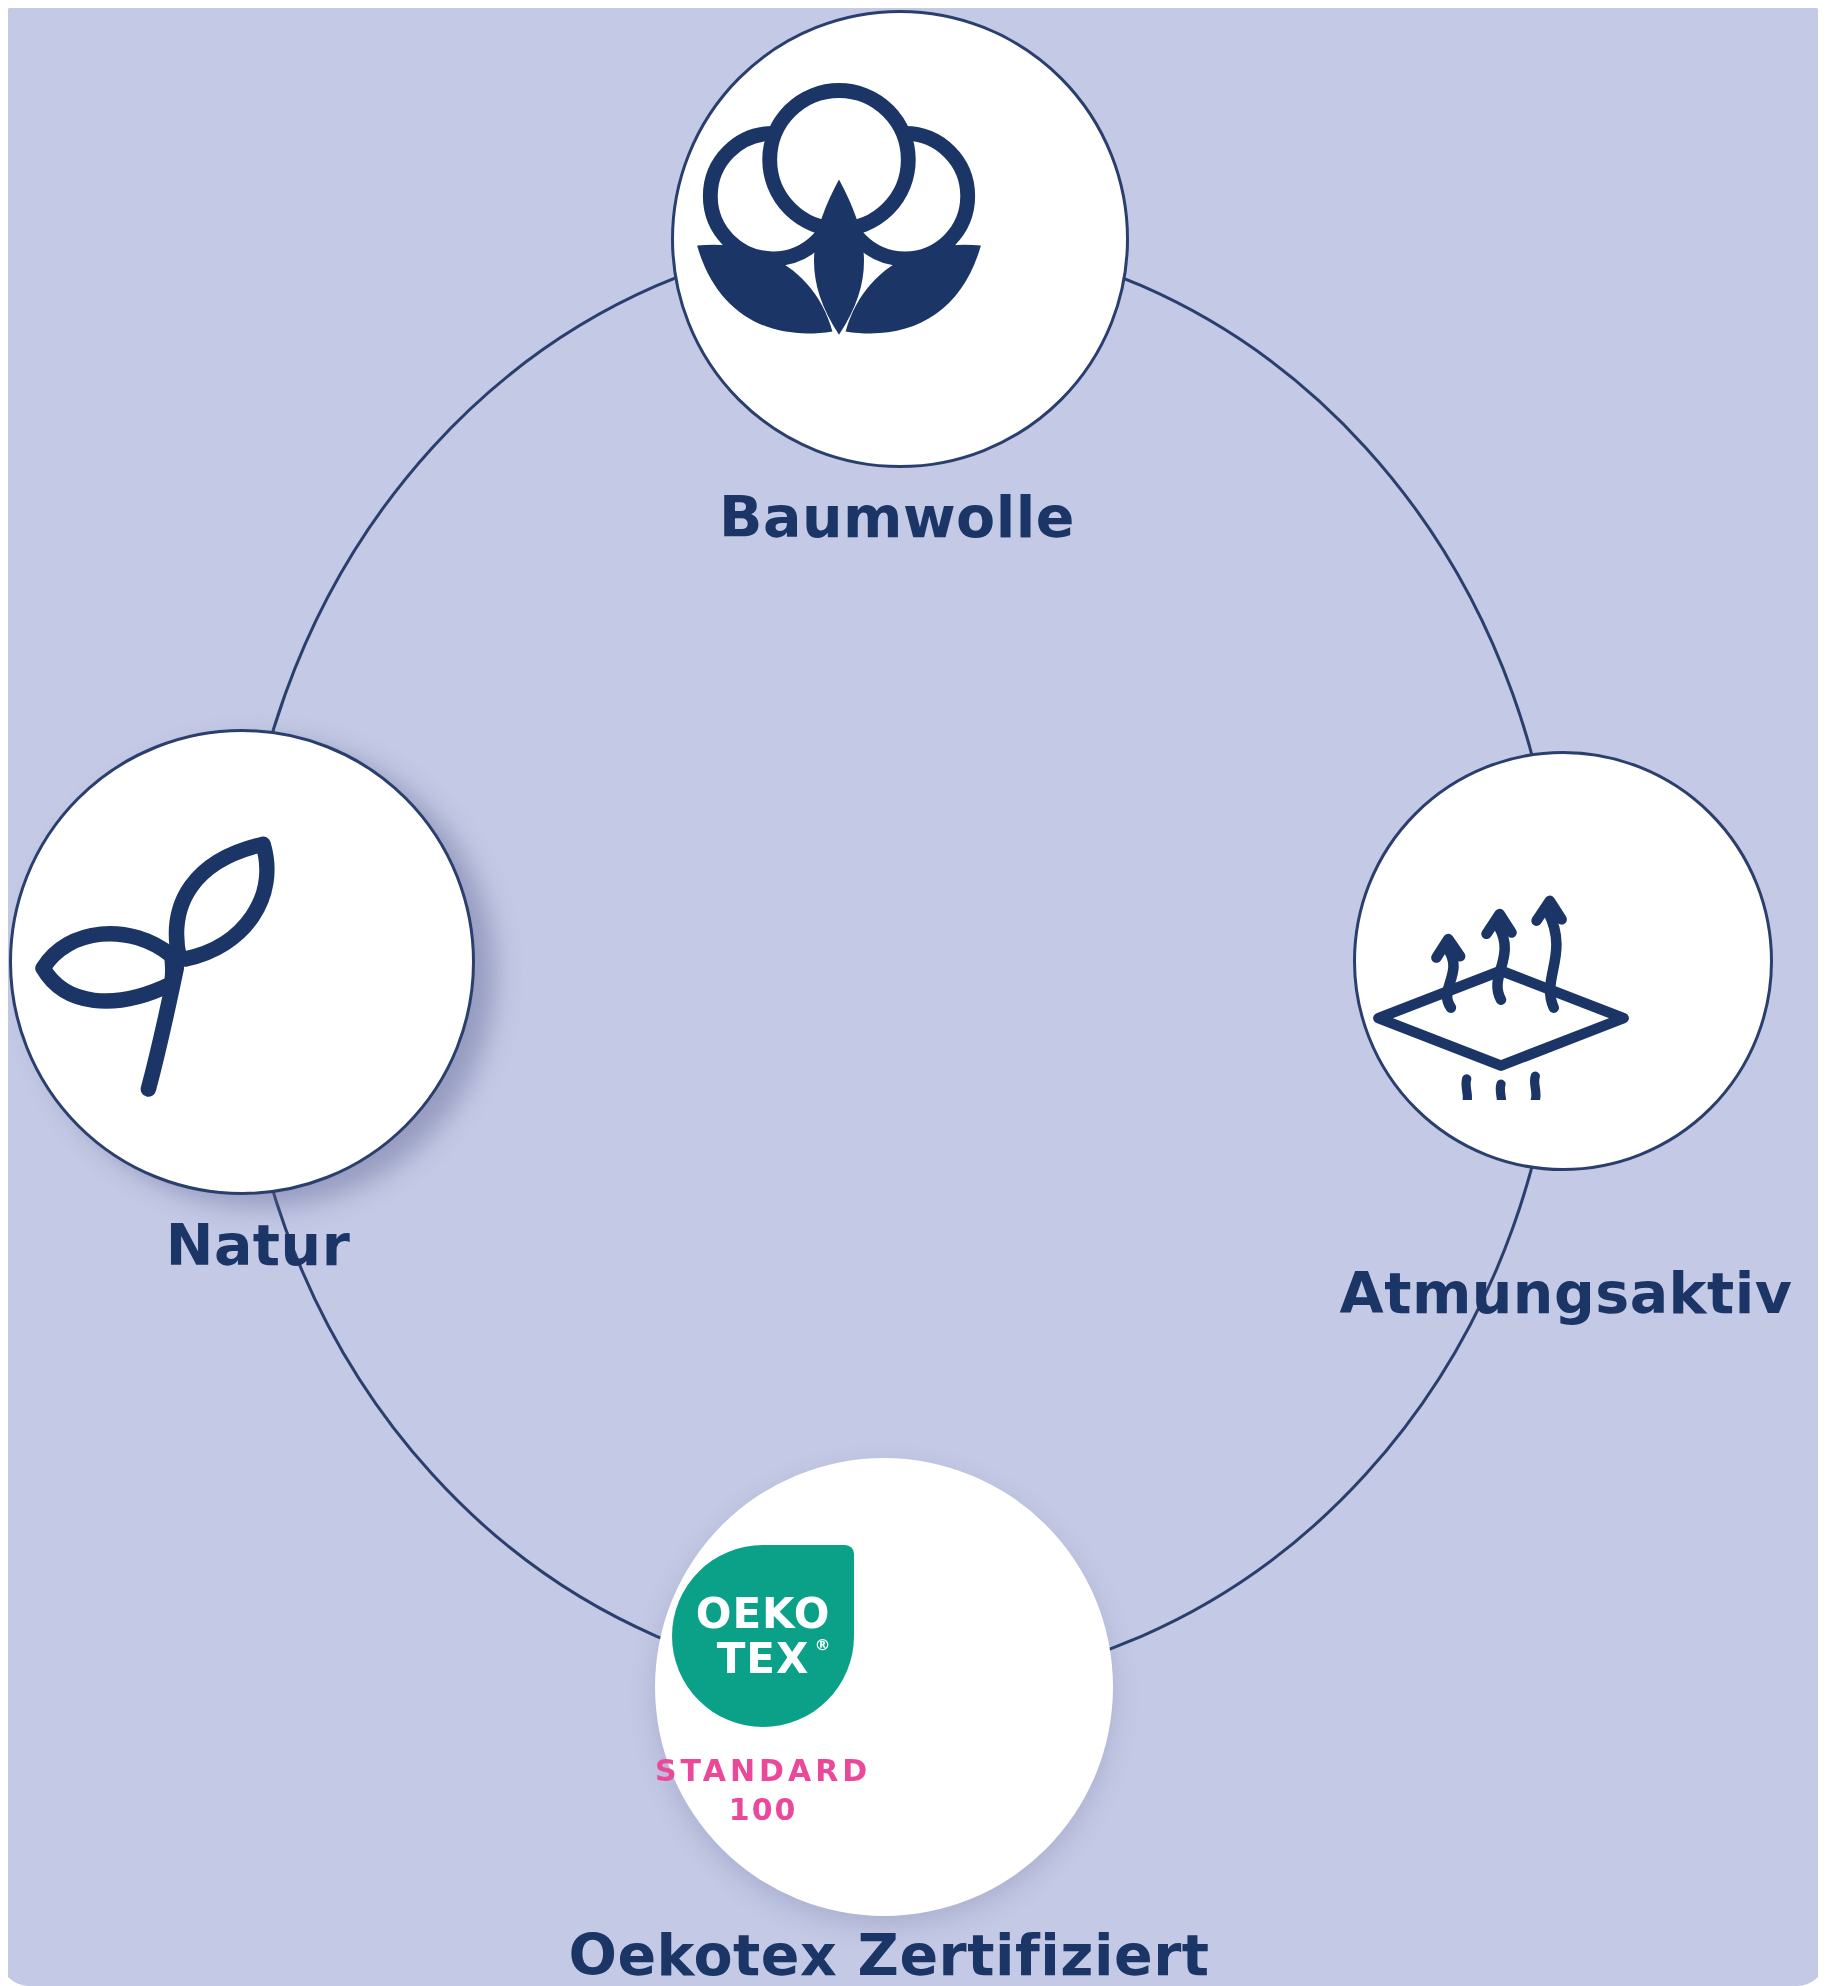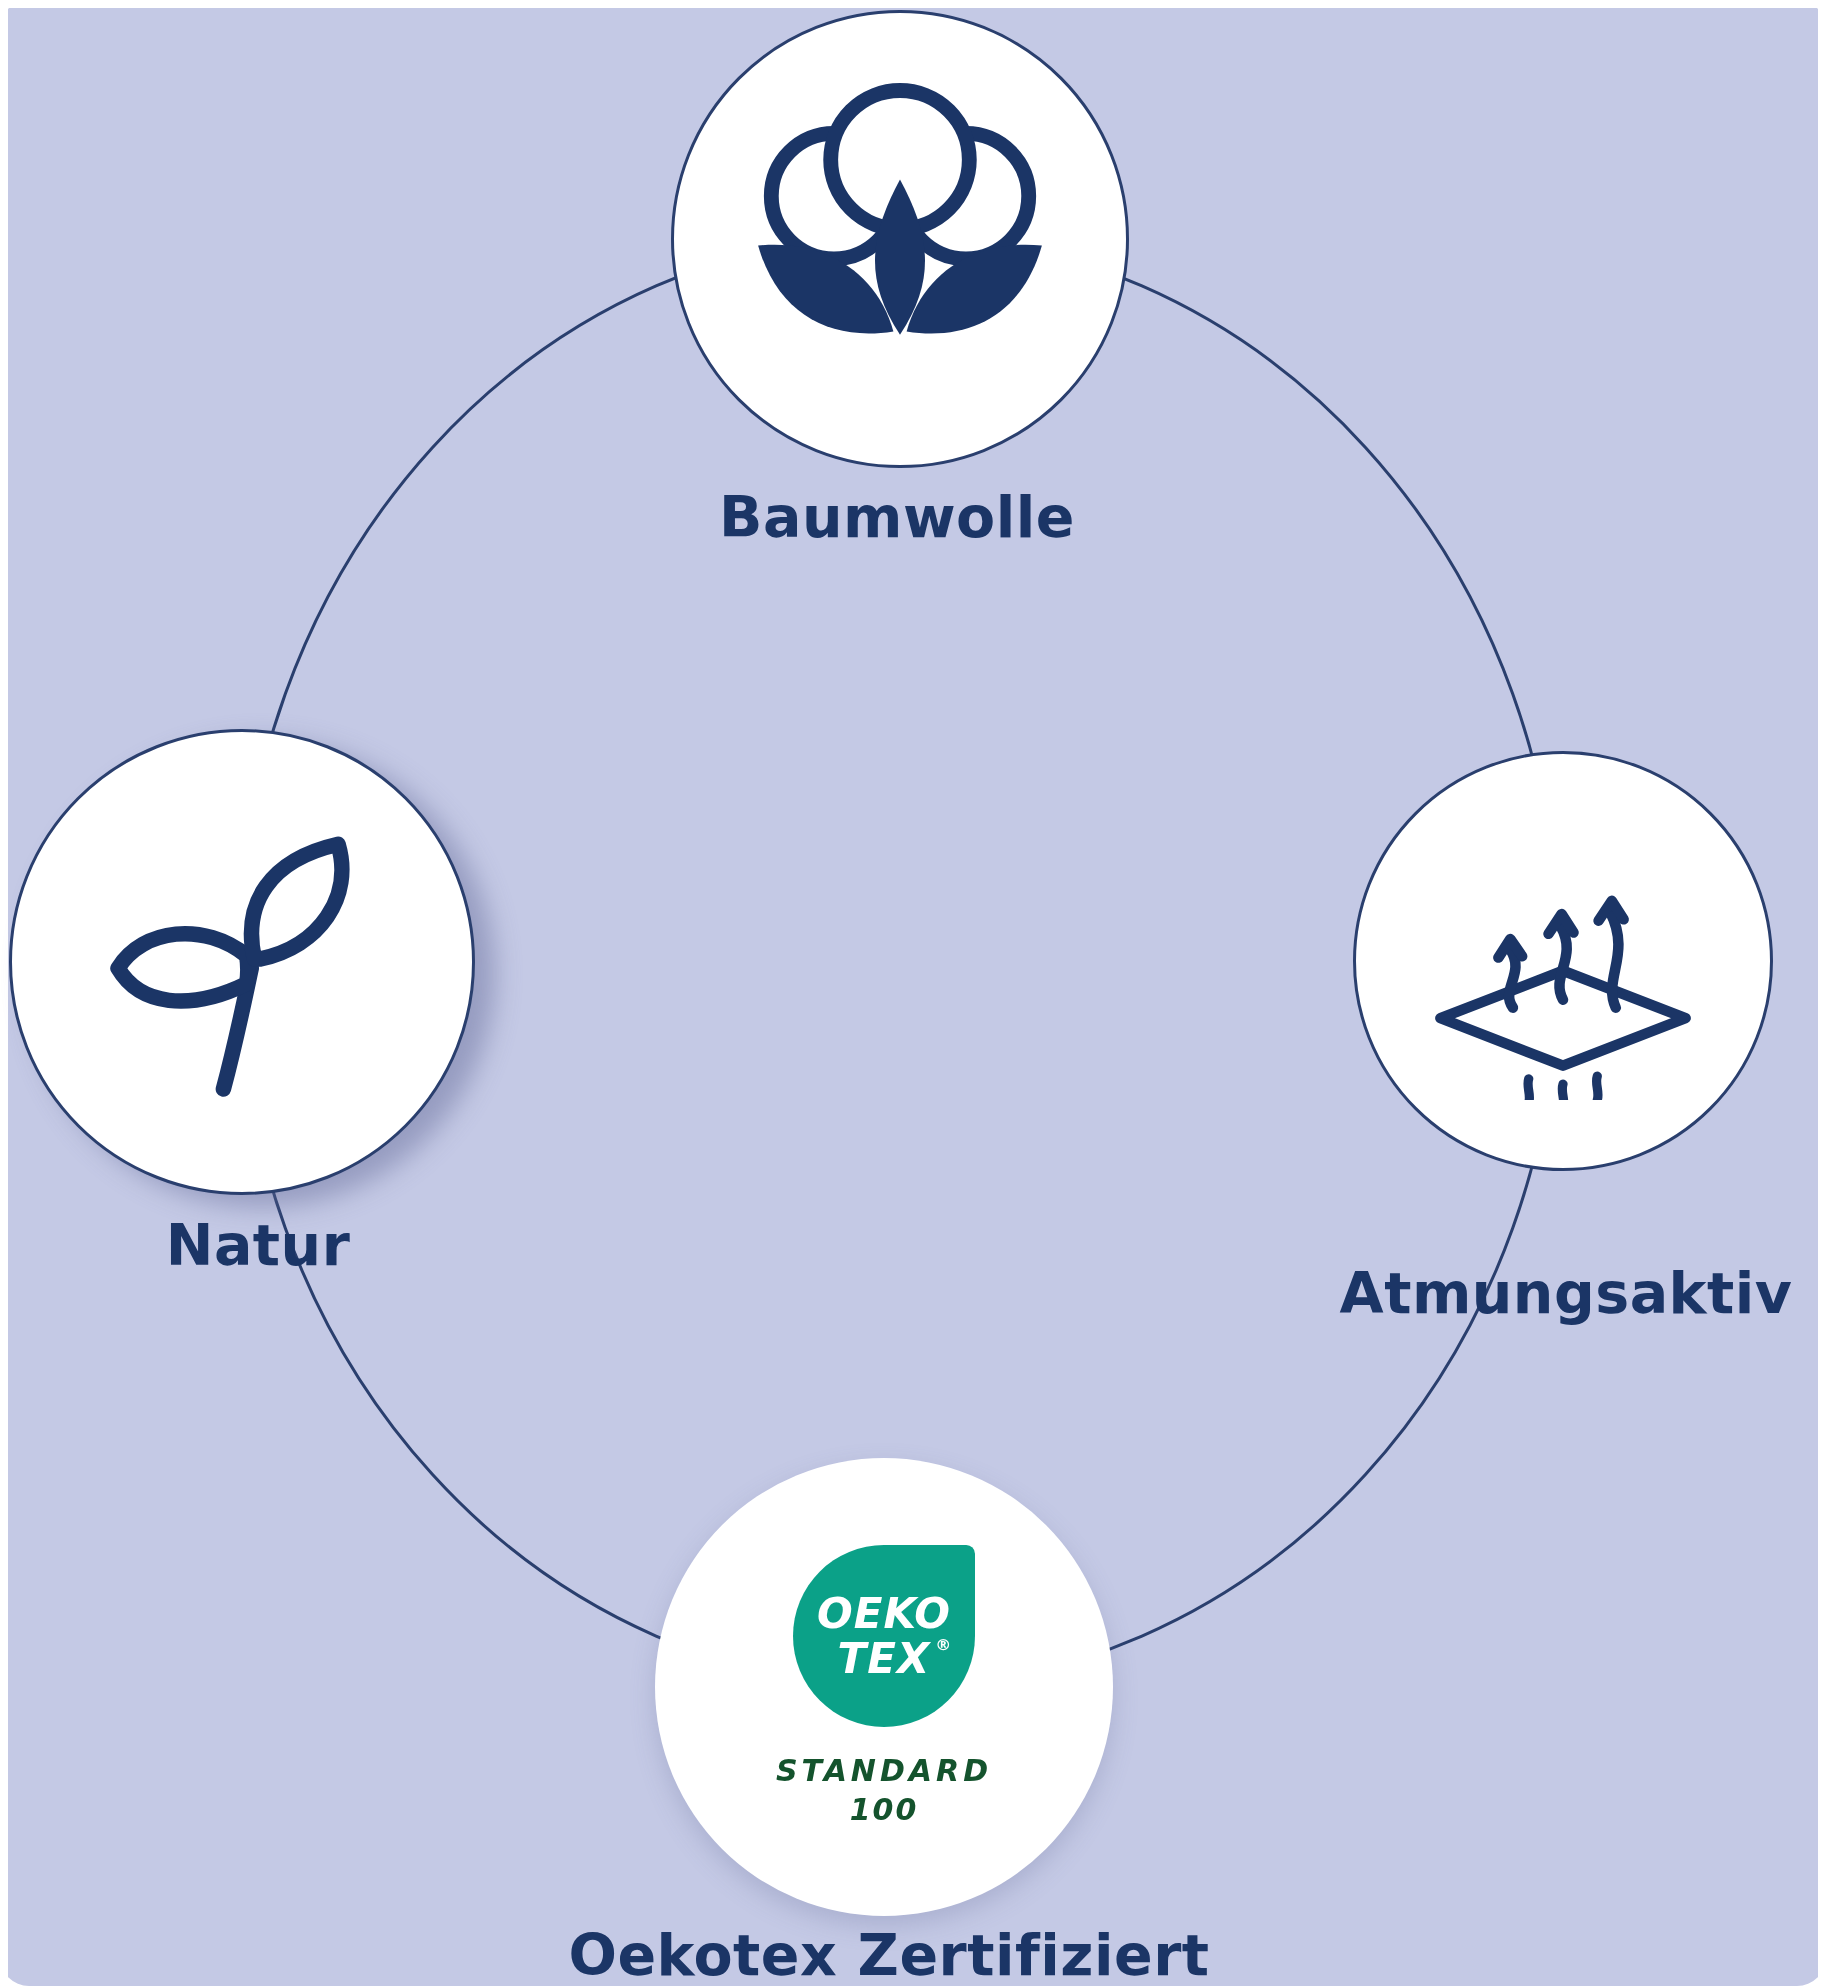--- a/index.html
+++ b/index.html
@@ -30,22 +30,21 @@
     top: 0;
     width: 1826px;
     height: 1986px;
   }
   .badge {
     position: absolute;
     background: #ffffff;
     border-radius: 50%;
     display: flex;
     align-items: center;
-    justify-content: center;
-    font-style: italic;
+    justify-content: flex-start;
   }
   .b-top    { left: 671px;  top: 10px;   width: 452px; height: 452px; border: 3px solid #2a3f6e; }
   .b-left   { left: 9px;    top: 729px;  width: 460px; height: 460px; border: 3px solid #2a3f6e;
               box-shadow: 20px 12px 26px rgba(96,102,148,.45); }
   .b-right  { left: 1353px; top: 751px;  width: 414px; height: 414px; border: 3px solid #2a3f6e; }
   .b-bottom { left: 655px;  top: 1458px; width: 458px; height: 458px;
               box-shadow: 0 10px 24px rgba(96,102,148,.25); }
   .label {
     position: absolute;
     color: #1b3566;
@@ -70,21 +69,21 @@
     flex-direction: column;
     align-items: center;
     justify-content: center;
     color: #ffffff;
     font-weight: bold;
     line-height: 1.08;
   }
   .oeko-drop .l1 { font-size: 42px; letter-spacing: 1px; }
   .oeko-drop .l2 { font-size: 42px; letter-spacing: 1px; position: relative; }
   .oeko-drop .reg { font-size: 16px; position: absolute; top: 0; right: -22px; font-weight: bold; }
-  .oeko-sub { margin-top: 24px; color: #14532d; font-weight: bold; text-align: center; line-height: 1.3; }
+  .oeko-sub { margin-top: 24px; color: #ec4899; font-weight: bold; text-align: center; line-height: 1.3; }
   .oeko-sub .s1 { font-size: 30px; letter-spacing: 4px; }
   .oeko-sub .s2 { font-size: 30px; letter-spacing: 2px; }
 </style>
 </head>
 <body>
 
 <div class="canvas">
   <div class="bg"></div>
 
   <svg class="ring" viewBox="0 0 1826 1986" aria-hidden="true">

